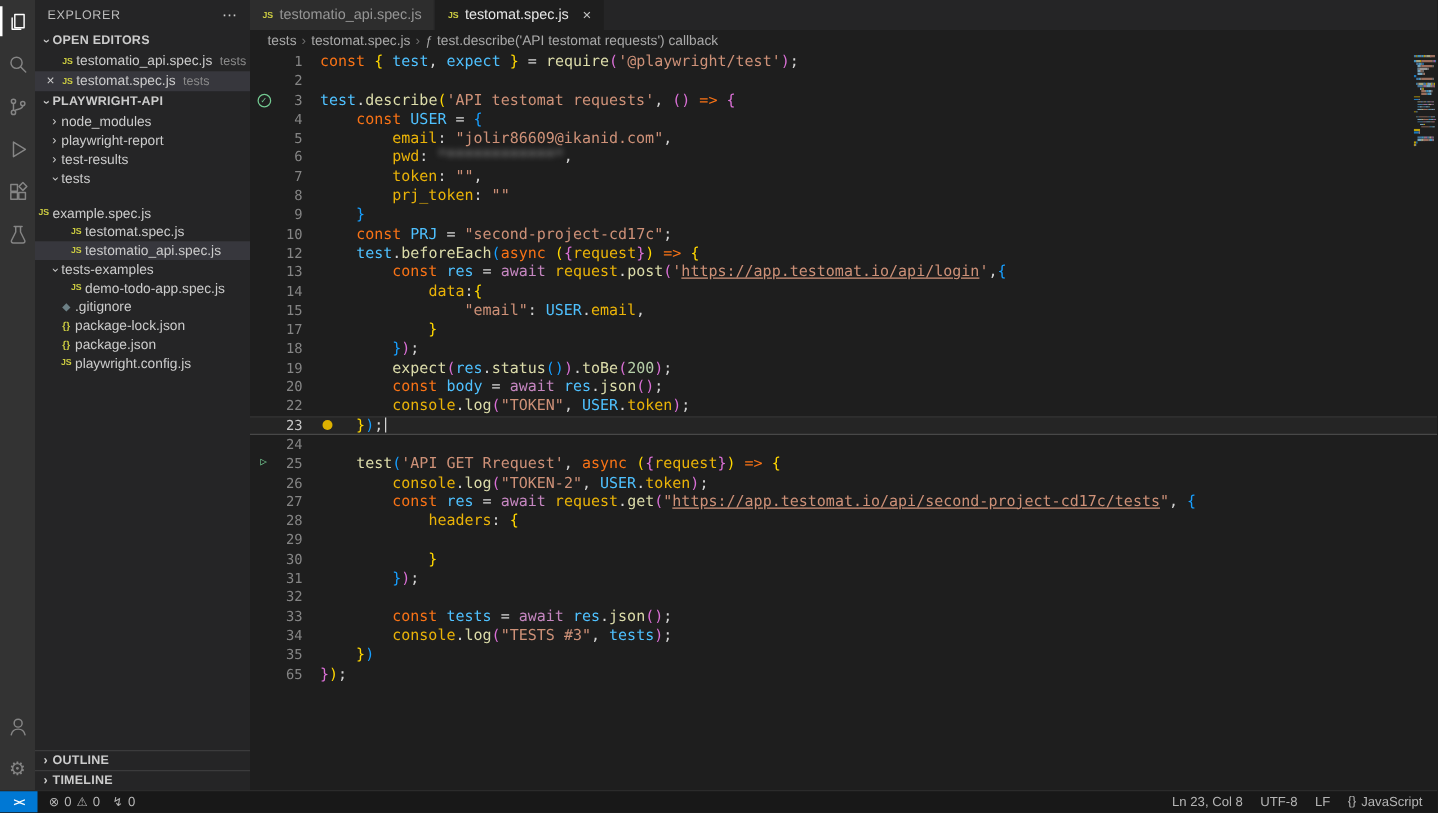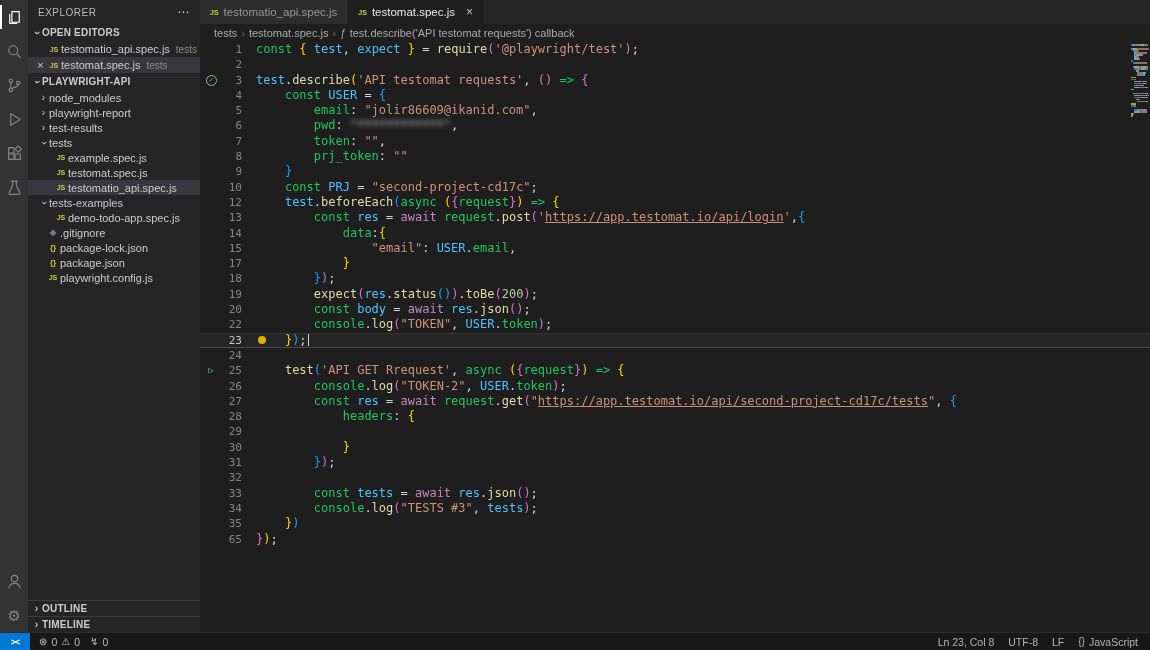--- a/index.html
+++ b/index.html
@@ -49,24 +49,24 @@
   .line.current{background:rgba(255,255,255,.03);box-shadow:inset 0 1px 0 rgba(255,255,255,.07),inset 0 -1px 0 rgba(255,255,255,.16)}
   .glyph{width:22px;flex:none;display:flex;align-items:center;justify-content:center}
   .num{width:20px;flex:none;text-align:right;color:#858585;font-size:11px}
   .line.current .num{color:#c6c6c6}
   .codetext{padding-left:14px;white-space:pre}
   .pass{width:11px;height:11px;border:1px solid #73c991;border-radius:50%;color:#73c991;font-size:7px;display:flex;align-items:center;justify-content:center;cursor:pointer}
   .run{color:#73c991;font-size:9px;cursor:pointer}
   .bulb{position:absolute;left:58px;top:3.5px;width:8px;height:8px;border-radius:50%;background:#ddb100;cursor:pointer}
   .cursor{display:inline-block;width:1px;height:12px;background:#d4d4d4;vertical-align:middle;margin-left:1px}
 
-  .tok-kw{color:#22c55e}
+  .tok-kw{color:#f97316}
   .tok-ctl{color:#c586c0}
   .tok-cv{color:#4fc1ff}
-  .tok-pv{color:#22c55e}
+  .tok-pv{color:#eab308}
   .tok-fn{color:#dcdcaa}
   .tok-st{color:#ce9178}
   .tok-stu{color:#ce9178;text-decoration:underline}
   .tok-nu{color:#b5cea8}
   .tok-pn{color:#d4d4d4}
   .tok-b1{color:#ffd700}
   .tok-b2{color:#da70d6}
   .tok-b3{color:#179fff}
   .tok-red{color:#c8c8c8;filter:blur(2.5px)}
 
@@ -179,21 +179,21 @@
             <span>playwright-report</span>
           </div>
           <div class="tree-row" style="padding-left: 10px;">
             <span class="chev">›</span>
             <span>test-results</span>
           </div>
           <div class="tree-row" style="padding-left: 10px;">
             <span class="chev open">›</span>
             <span>tests</span>
           </div>
-          <div class="tree-row" style="padding-left: 26px;">
+          <div class="tree-row" style=" margin-top: 13px;">
             <span class="ficon" style="color: rgb(203, 203, 65); font-size: 7px;">JS</span>
             <span>example.spec.js</span>
           </div>
           <div class="tree-row" style="padding-left: 26px;">
             <span class="ficon" style="color: rgb(203, 203, 65); font-size: 7px;">JS</span>
             <span>testomat.spec.js</span>
           </div>
           <div class="tree-row selected" style="padding-left: 26px;">
             <span class="ficon" style="color: rgb(203, 203, 65); font-size: 7px;">JS</span>
             <span>testomatio_api.spec.js</span>

